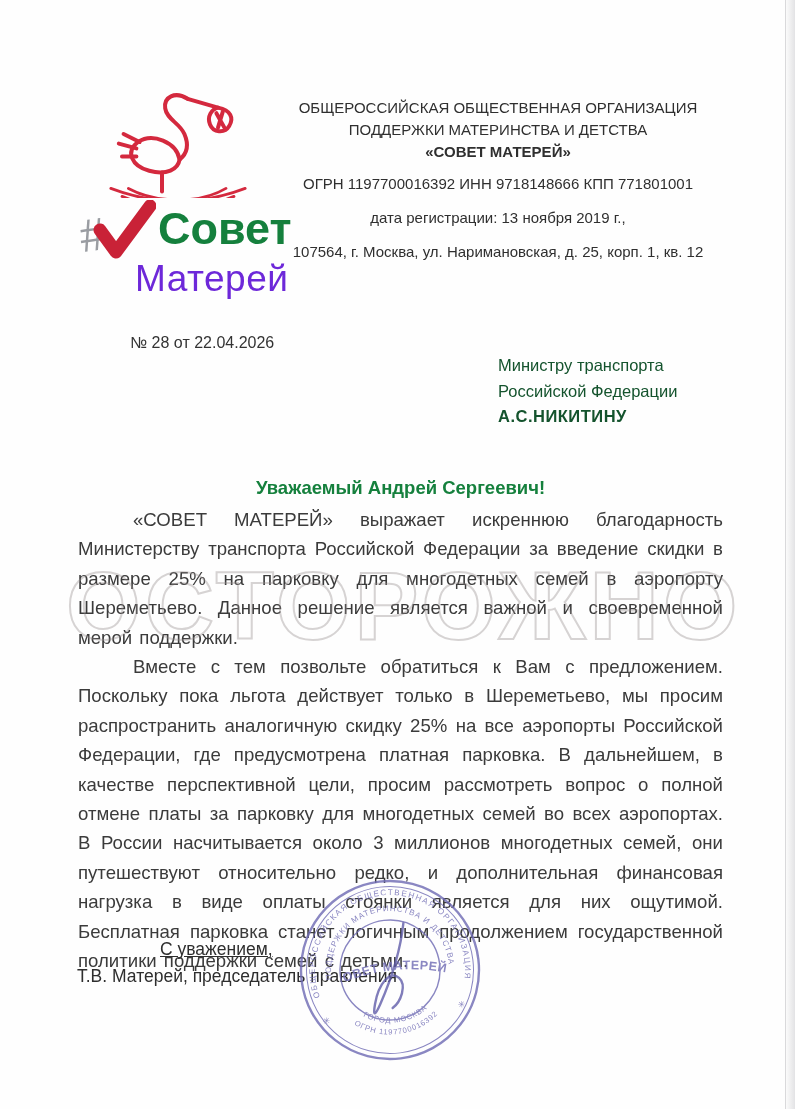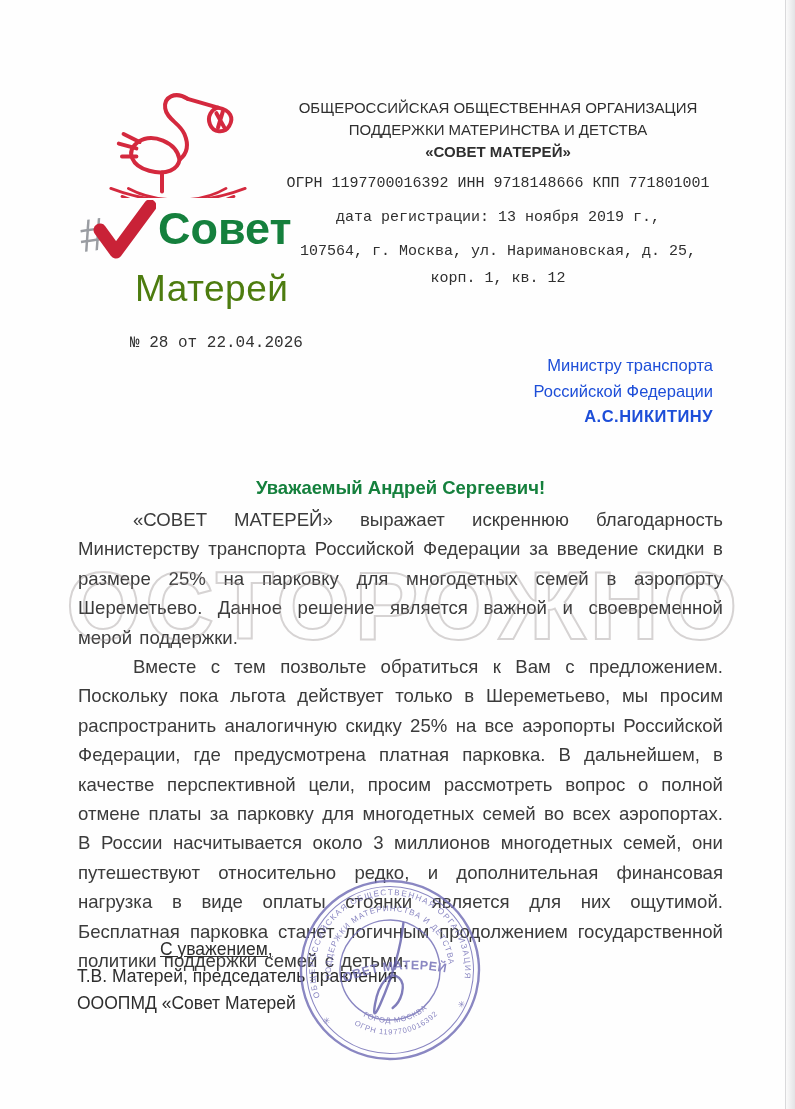--- a/index.html
+++ b/index.html
@@ -24,38 +24,38 @@
   .logo-hash{
     position:absolute;left:0;top:14px;font-size:46px;font-weight:400;
     color:#9a9da2;transform:rotate(-8deg);letter-spacing:-4px;line-height:1;
   }
   .logo-check{position:absolute;left:12px;top:2px;}
   .logo-sovet{
     position:absolute;left:78px;top:8px;font-size:45px;font-weight:700;
     color:#15803d;line-height:1;letter-spacing:0;
   }
   .logo-materey{
-    position:absolute;left:55px;top:184px;font-size:37px;font-weight:500;
-    color:#4d7c0f;line-height:1;letter-spacing:0.5px;
+    position:absolute;left:55px;top:174px;font-size:37px;font-weight:500;
+    color:#6d28d9;line-height:1;letter-spacing:0.5px;
   }
 
   .org-info{
     position:absolute;left:283px;top:97px;width:430px;
     text-align:center;color:#2f2f2f;
   }
   .org-info .l{font-size:15px;line-height:22px;font-weight:500;}
   .org-info .l-bold{font-weight:700;}
-  .org-info .sp{margin-top:7px;line-height:27px;font-weight:400;font-family:Liberation Mono, monospace;}
+  .org-info .sp{margin-top:7px;line-height:27px;font-weight:400;}
   .org-info .email-b{font-weight:700;}
 
   
-  .ref{position:absolute;left:130px;top:334px;font-size:16px;color:#333;font-family:Liberation Mono, monospace;}
+  .ref{position:absolute;left:130px;top:334px;font-size:16px;color:#333;}
   .recipient{
     position:absolute;left:498px;top:353px;width:215px;
-    text-align:right;font-size:16.5px;line-height:25.5px;color:#1d4ed8;
+    text-align:left;font-size:16.5px;line-height:25.5px;color:#14532d;
   }
   .recipient .bold{font-weight:700;letter-spacing:0.5px;}
 
   
   .salutation{
     position:absolute;left:78px;top:477px;width:645px;
     text-align:center;font-weight:700;font-size:18.5px;color:#15803d;
   }
   .body-text{
     position:absolute;left:78px;top:505px;width:645px;
@@ -156,21 +156,20 @@
 
   <div class="salutation">Уважаемый Андрей Сергеевич!</div>
 
   <div class="body-text">
     <p>«СОВЕТ МАТЕРЕЙ» выражает искреннюю благодарность Министерству транспорта Российской Федерации за введение скидки в размере 25% на парковку для многодетных семей в аэропорту Шереметьево. Данное решение является важной и своевременной мерой поддержки.</p>
     <p>Вместе с тем позвольте обратиться к Вам с предложением. Поскольку пока льгота действует только в Шереметьево, мы просим распространить аналогичную скидку 25% на все аэропорты Российской Федерации, где предусмотрена платная парковка. В дальнейшем, в качестве перспективной цели, просим рассмотреть вопрос о полной отмене платы за парковку для многодетных семей во всех аэропортах. В России насчитывается около 3 миллионов многодетных семей, они путешествуют относительно редко, и дополнительная финансовая нагрузка в виде оплаты стоянки является для них ощутимой. Бесплатная парковка станет логичным продолжением государственной политики поддержки семей с детьми.</p>
   </div>
 
   <div class="closing">С уважением,</div>
   <div class="sig-name">Т.В. Матерей, председатель правления</div>
-  <div class="sig-org">ОООПМД «Совет Матерей</div>
 
   <svg class="stamp" viewBox="0 0 190 190">
     <defs>
       <path id="arcOuterTop" d="M 30,132.5 A 75,75 0 1 1 160,132.5"></path>
       <path id="arcInnerTop" d="M 46.7,128.9 A 59,59 0 1 1 143.3,128.9"></path>
       <path id="arcOgrn" d="M 30.5,113 A 68,68 0 0 0 159.5,113"></path>
       <path id="arcCity" d="M 42,110 A 56,56 0 0 0 148,110"></path>
       <path id="arcCenter" d="M 44,103 Q 95,88 146,103"></path>
     </defs>
     <g stroke="#716db5" fill="none">

